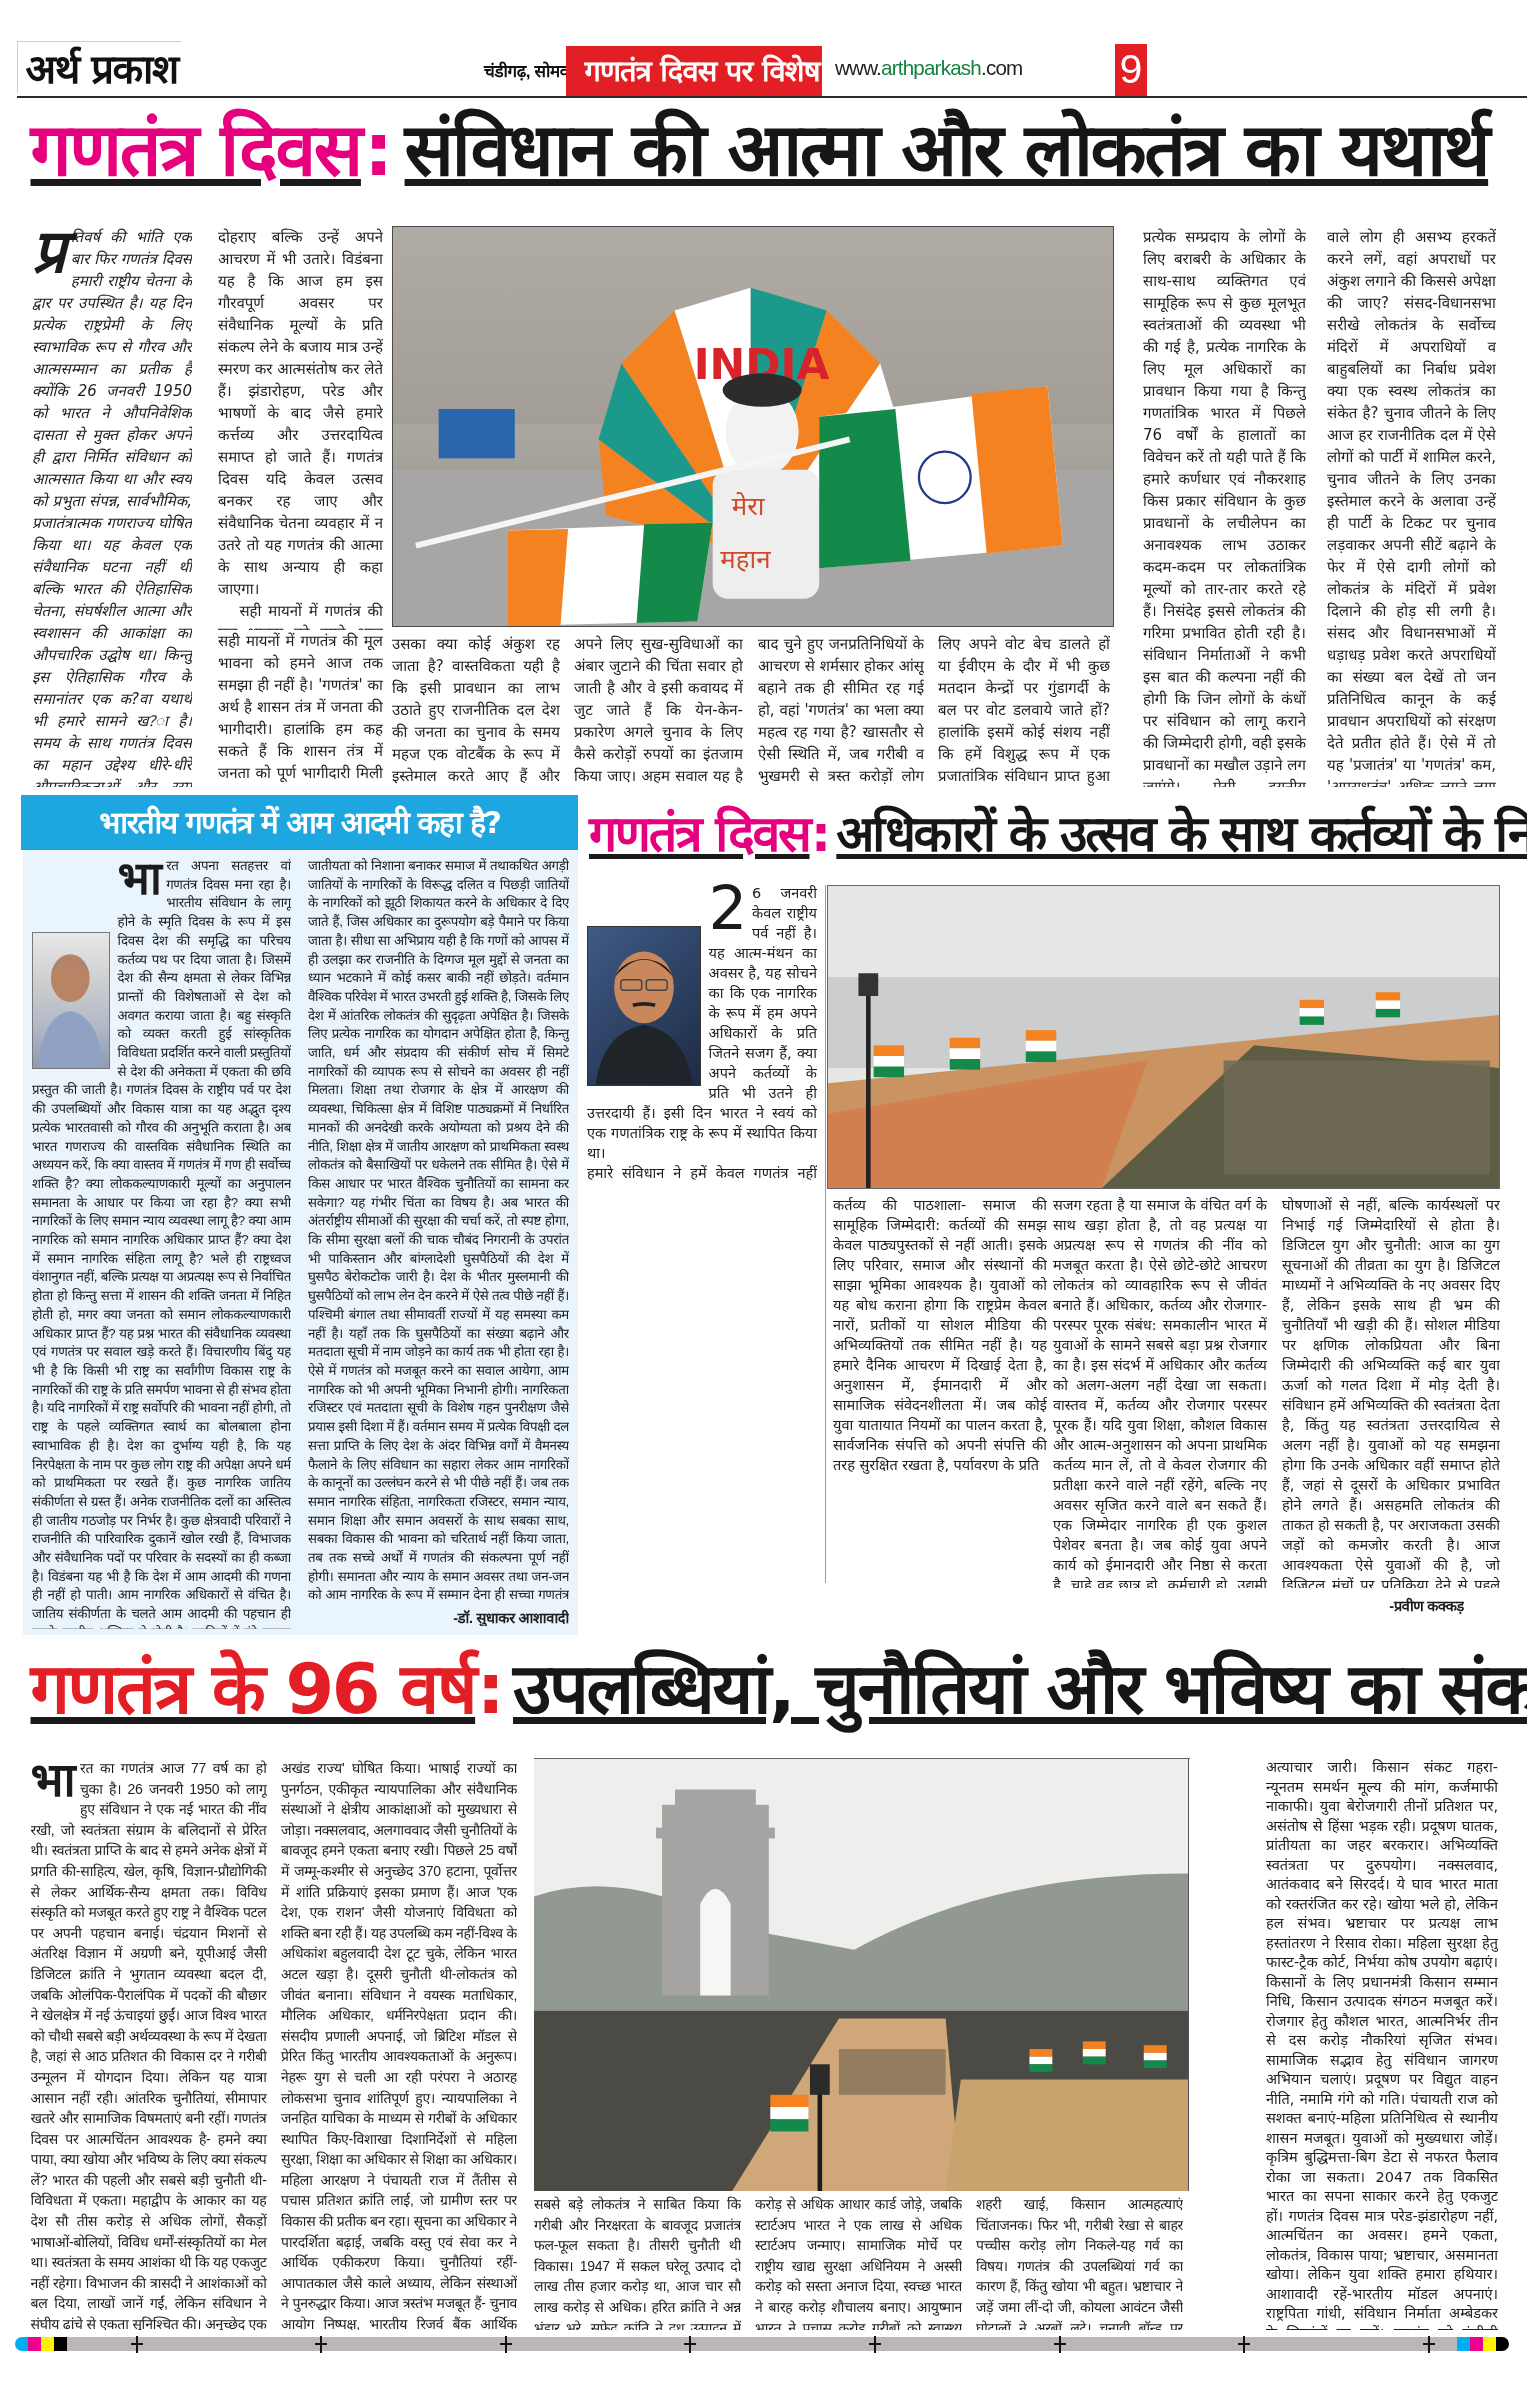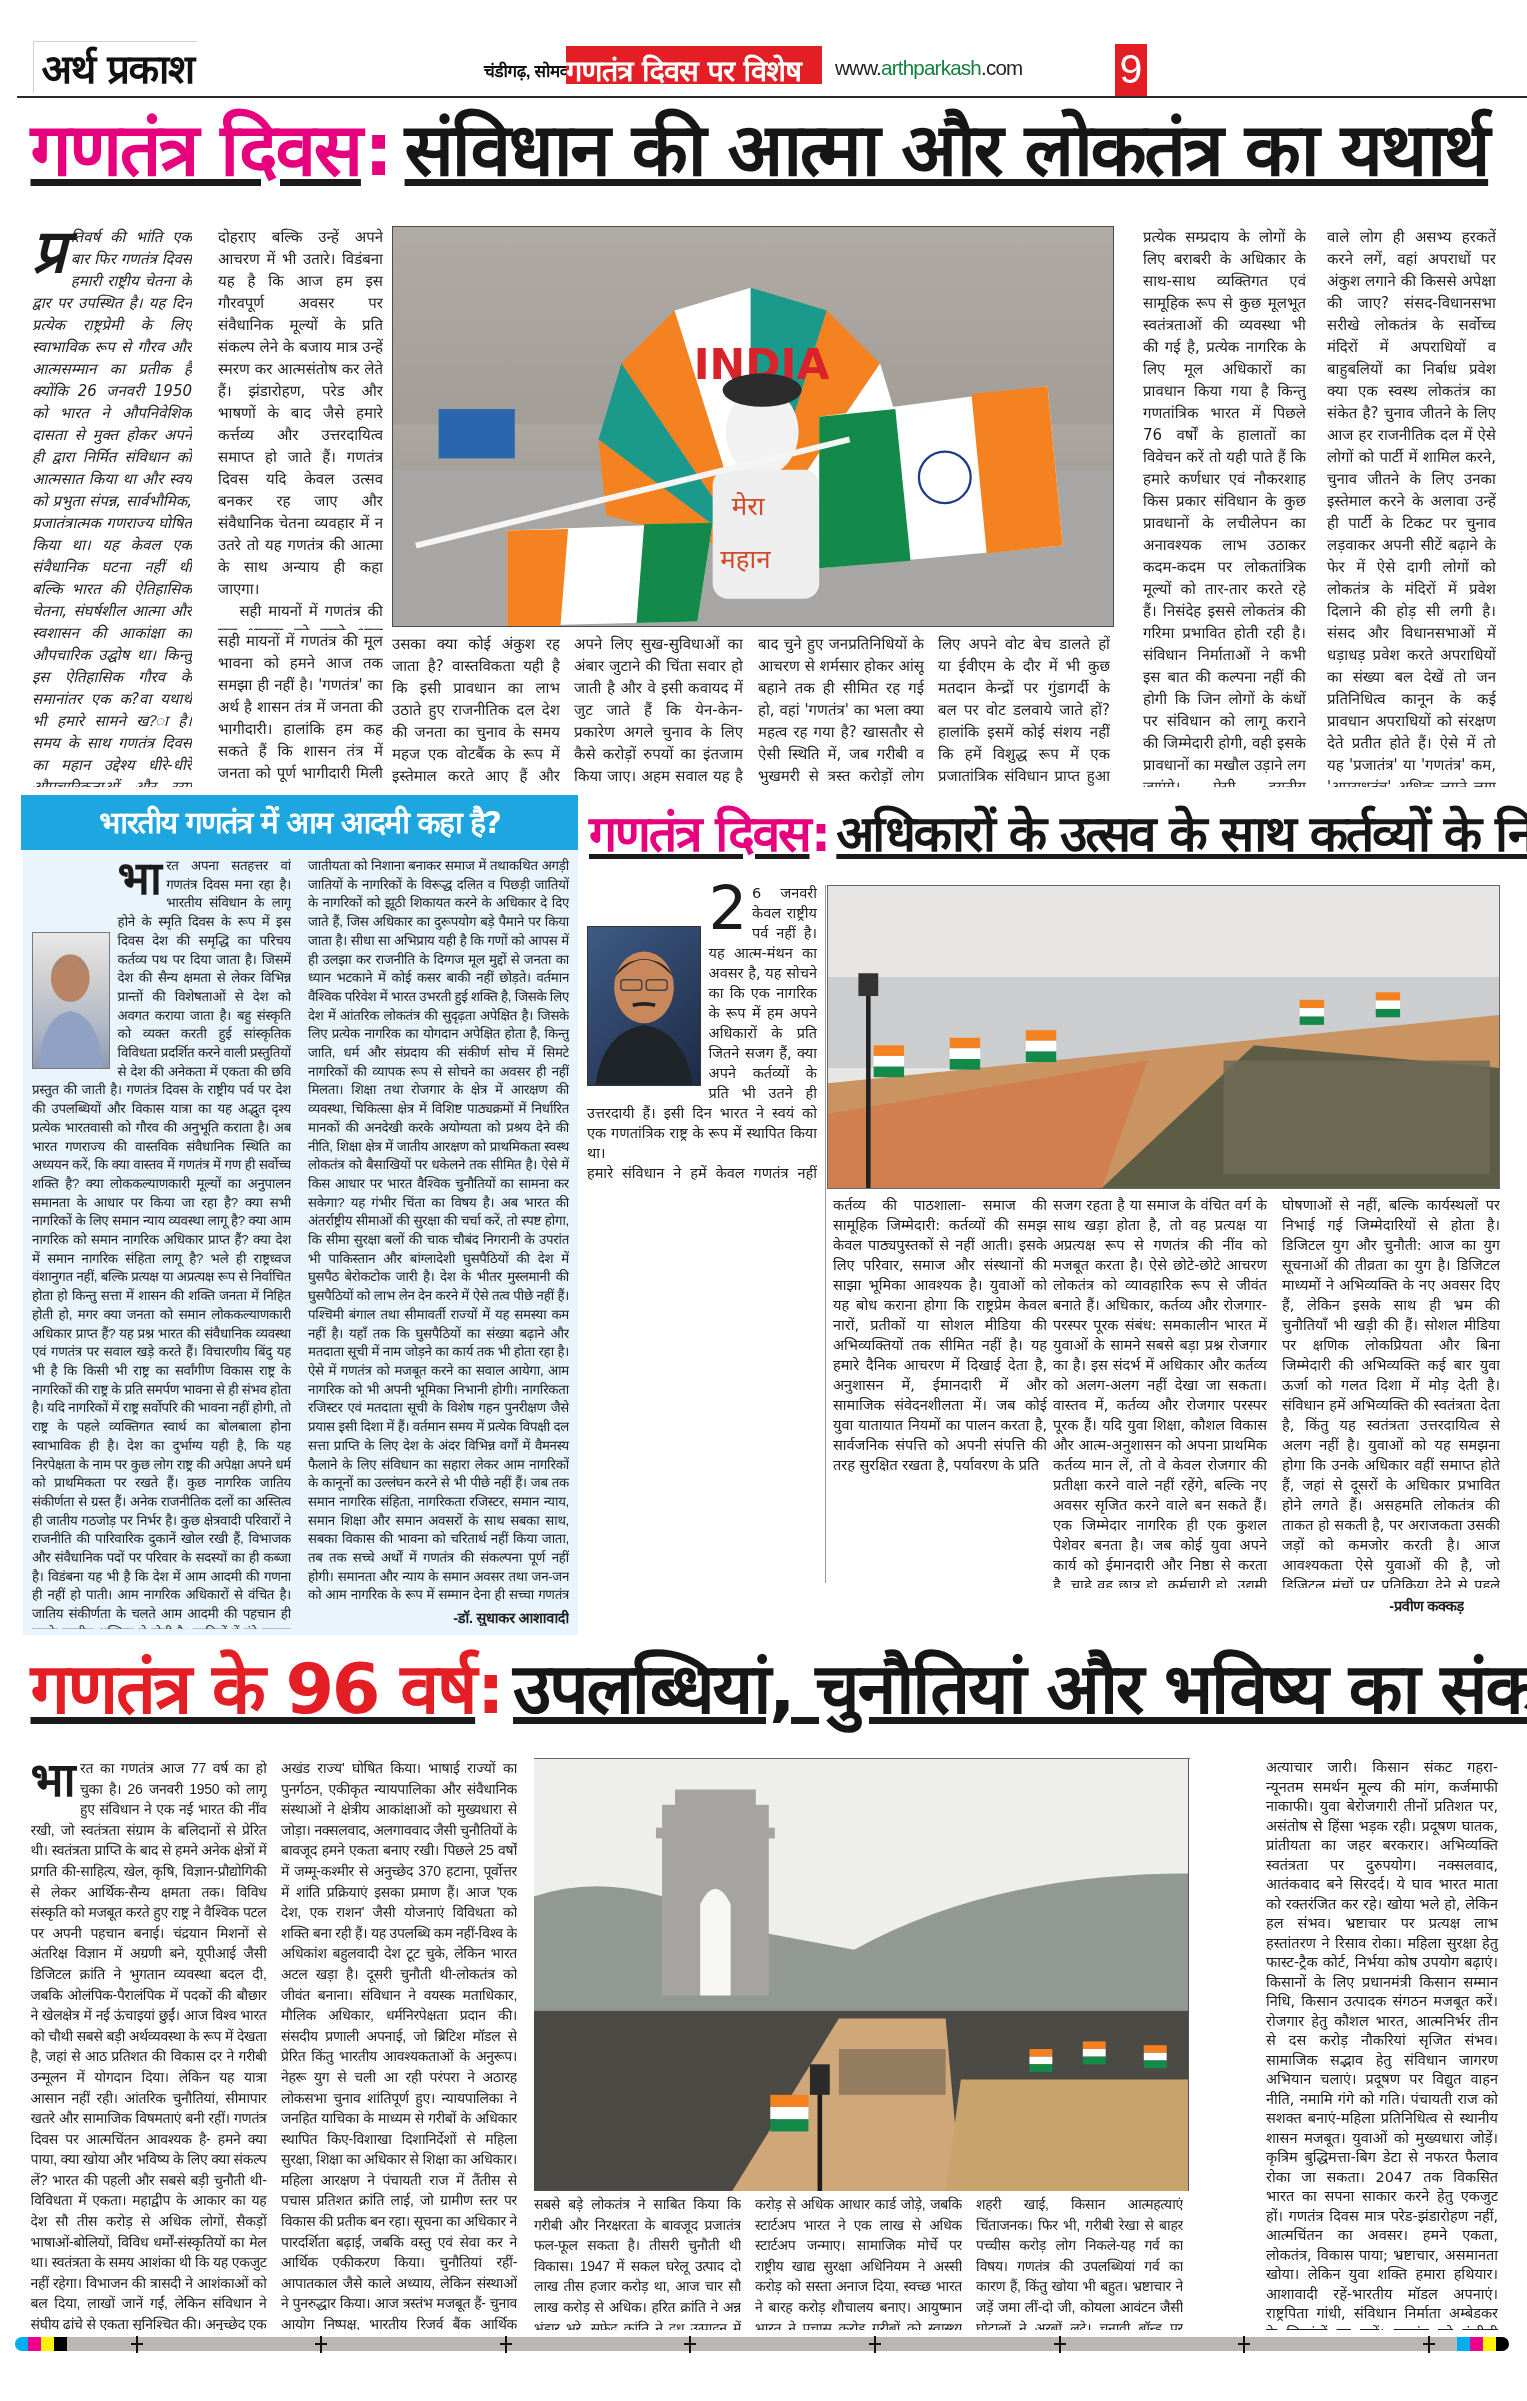--- a/index.html
+++ b/index.html
@@ -4,23 +4,23 @@
 <style>
   * { box-sizing: border-box; margin: 0; padding: 0; }
   html, body { width: 1527px; height: 2401px; background: #ffffff; overflow: hidden; }
   body { position: relative; font-family: "DejaVu Sans", sans-serif; color: #1a1a1a; }
   .abs { position: absolute; }
 
   
   #masthead { left: 17px; top: 44px; width: 1510px; height: 53px; }
   .mast-rule { position: absolute; left: 0; right: 0; top: 52px; height: 2.3px; background: #2a2a2a; }
   .logo { position: absolute; left: 0; top: -3.1px; height: 52px; border: 1.5px solid #cfcfcf; border-bottom: none; border-right: none; padding: 3.1px 3.1px 0 7.6px;
-          font-family: "DejaVu Sans", sans-serif; font-weight: bold; font-size: 40px; line-height: 49px; color: #111; letter-spacing: -1.5px; margin-left: 16px; }
+          font-family: "DejaVu Sans", sans-serif; font-weight: bold; font-size: 40px; line-height: 49px; color: #111; letter-spacing: -1.5px; }
   .dateline { position: absolute; left: 467px; top: 15.3px; font-family: "Liberation Sans", sans-serif; font-weight: bold; font-size: 17px; color: #111; letter-spacing: -0.4px; }
-  .special-tag { position: absolute; left: 549px; top: 1.5px; height: 38px; width: 256px; background: #e31e24; color: #fff; font-weight: bold; font-size: 29px; line-height: 50px; letter-spacing: -0.8px; }
+  .special-tag { position: absolute; left: 549px; top: 1.5px; height: 52px; width: 256px; background: #e31e24; color: #fff; font-weight: bold; font-size: 29px; line-height: 50px; text-align: center; letter-spacing: -0.8px; padding-left: 16px; }
   .website { position: absolute; left: 818px; top: 12.2px; font-family: "Liberation Sans", sans-serif; font-size: 20.6px; color: #222; letter-spacing: -0.8px; }
   .website .hl { color: #15803d; }
   .page-no { position: absolute; left: 1098px; top: 0; width: 32px; height: 52px; background: #e31e24; color: #fff; font-family: "Liberation Sans", sans-serif; font-size: 41px; line-height: 50px; text-align: center; }
 
   
   .headline { position: absolute; font-weight: bold; white-space: nowrap; letter-spacing: -2.3px; line-height: 1; text-decoration: underline; }
   .hl-pink { color: #e6007e; }
   .hl-red { color: #e31e24; }
   .hl-black { color: #161616; }
   .hl-colon { display: inline-block; margin: 0 13.7px 0 3.1px; }

